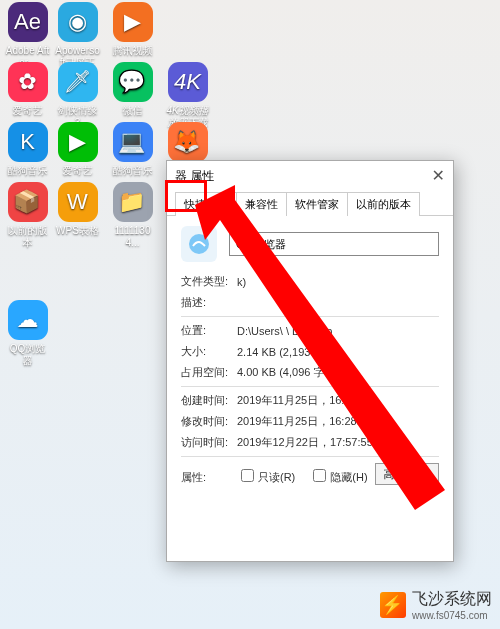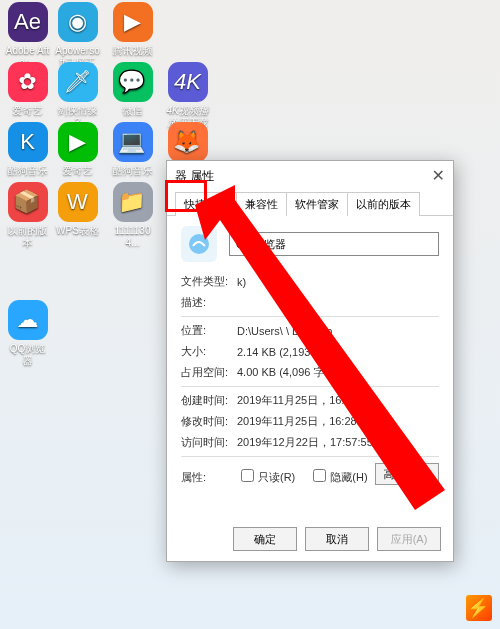--- a/index.html
+++ b/index.html
@@ -171,30 +171,29 @@
       <div class="row attr-row">
         <span class="label">属性:</span>
         <input type="checkbox" class="chk" style="">
         <span>只读(R)</span>
         <span style="width:14px"></span>
         <input type="checkbox" class="chk" style="">
         <span>隐藏(H)</span>
         <button class="adv-btn">高级(D)...</button>
       </div>
     </div>
-    <div class="footer">
-      <button>确定</button>
-      <button>取消</button>
-      <button disabled="">应用(A)</button>
-    </div>
   </div>
 
   <div class="redbox"></div>
 
   <svg class="arrow" width="300" height="340">
     <polygon points="30,25 70,5 70,20 280,310 250,330 55,40 40,60" fill="#ff0000"></polygon>
   </svg>
 
   <div class="watermark">
     <span class="logo">⚡</span>
+    <span>
+      <span>飞沙系统网</span>
+      <span class="small">www.fs0745.com</span>
+    </span>
   </div>
 
 </div>
 
 </body></html>

